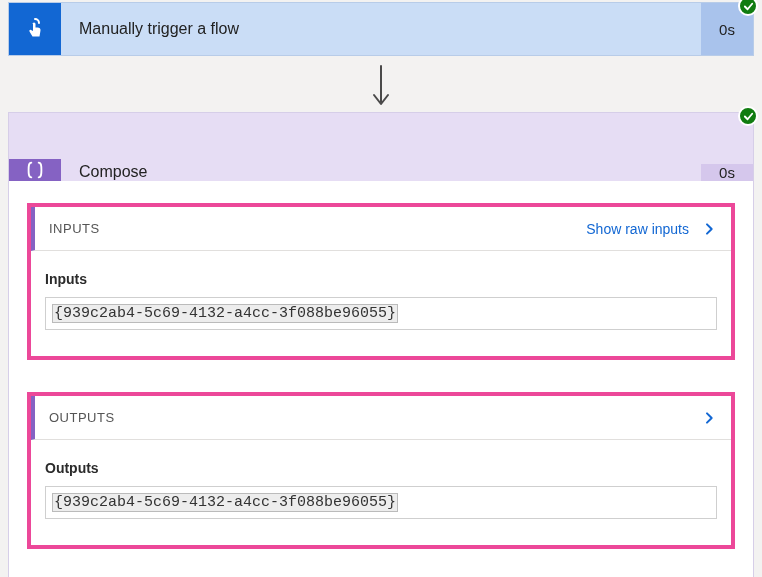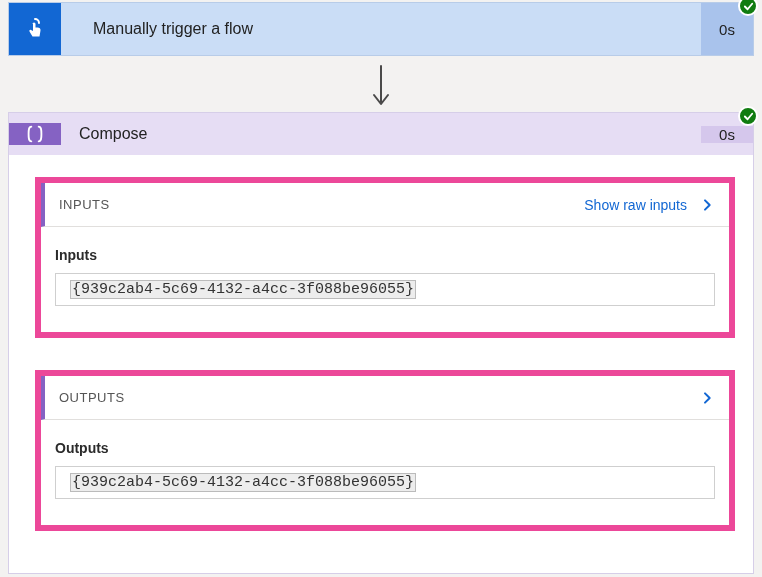--- a/index.html
+++ b/index.html
@@ -28,21 +28,21 @@
     background: #1267d3;
     display: flex;
     align-items: center;
     justify-content: center;
     color: #fff;
   }
   .trigger-title {
     flex: 1;
     display: flex;
     align-items: center;
-    padding-left: 32px;
+    padding-left: 18px;
     font-size: 16px;
     color: #222;
   }
   .trigger-time {
     width: 52px;
     display: flex;
     align-items: center;
     justify-content: center;
     font-size: 15px;
     background: #a9c3ec;
@@ -72,22 +72,22 @@
   .arrow svg { color: #4a4a4a; }
 
   
   .compose-card {
     margin: 0 8px 0 8px;
     border: 1px solid #d6cee8;
     position: relative;
   }
   .compose-header {
     display: flex;
-    align-items: center;
-    height: 42px;
+    align-items: flex-end;
+    height: 68px;
     background: #e6ddf4;
   }
   .compose-icon {
     width: 52px;
     background: #8562c3;
     display: flex;
     align-items: center;
     justify-content: center;
     color: #fff;
   }
@@ -108,23 +108,22 @@
     background: #d5c7ec;
     color: #222;
   }
 
   .compose-body {
     background: #fff;
     padding: 22px 18px 10px 18px;
   }
 
   .section {
-    border: 6px solid #ec4899;
+    border: 4px solid #ec4899;
     margin-bottom: 32px;
-    margin-left: 8px;
   }
   .section-header {
     display: flex;
     align-items: center;
     justify-content: space-between;
     height: 44px;
     padding: 0 14px 0 14px;
     border-left: 4px solid #8562c3;
     border-bottom: 1px solid #e1dfdd;
   }
@@ -147,21 +146,21 @@
     padding: 20px 14px 26px 14px;
   }
   .field-label {
     font-weight: 600;
     font-size: 14px;
     color: #2b2b2b;
     margin-bottom: 10px;
   }
   .field-value {
     border: 1px solid #cfcfcf;
-    padding: 7px 0 7px 14px;
+    padding: 7px 0 7px 6px;
     background: #fff;
     font-family: "Consolas", "Courier New", monospace;
     font-size: 15px;
     color: #333;
   }
   .field-value span.hl {
     background: #ededed;
     border: 1px solid #bbb;
     padding: 0 1px;
   }

